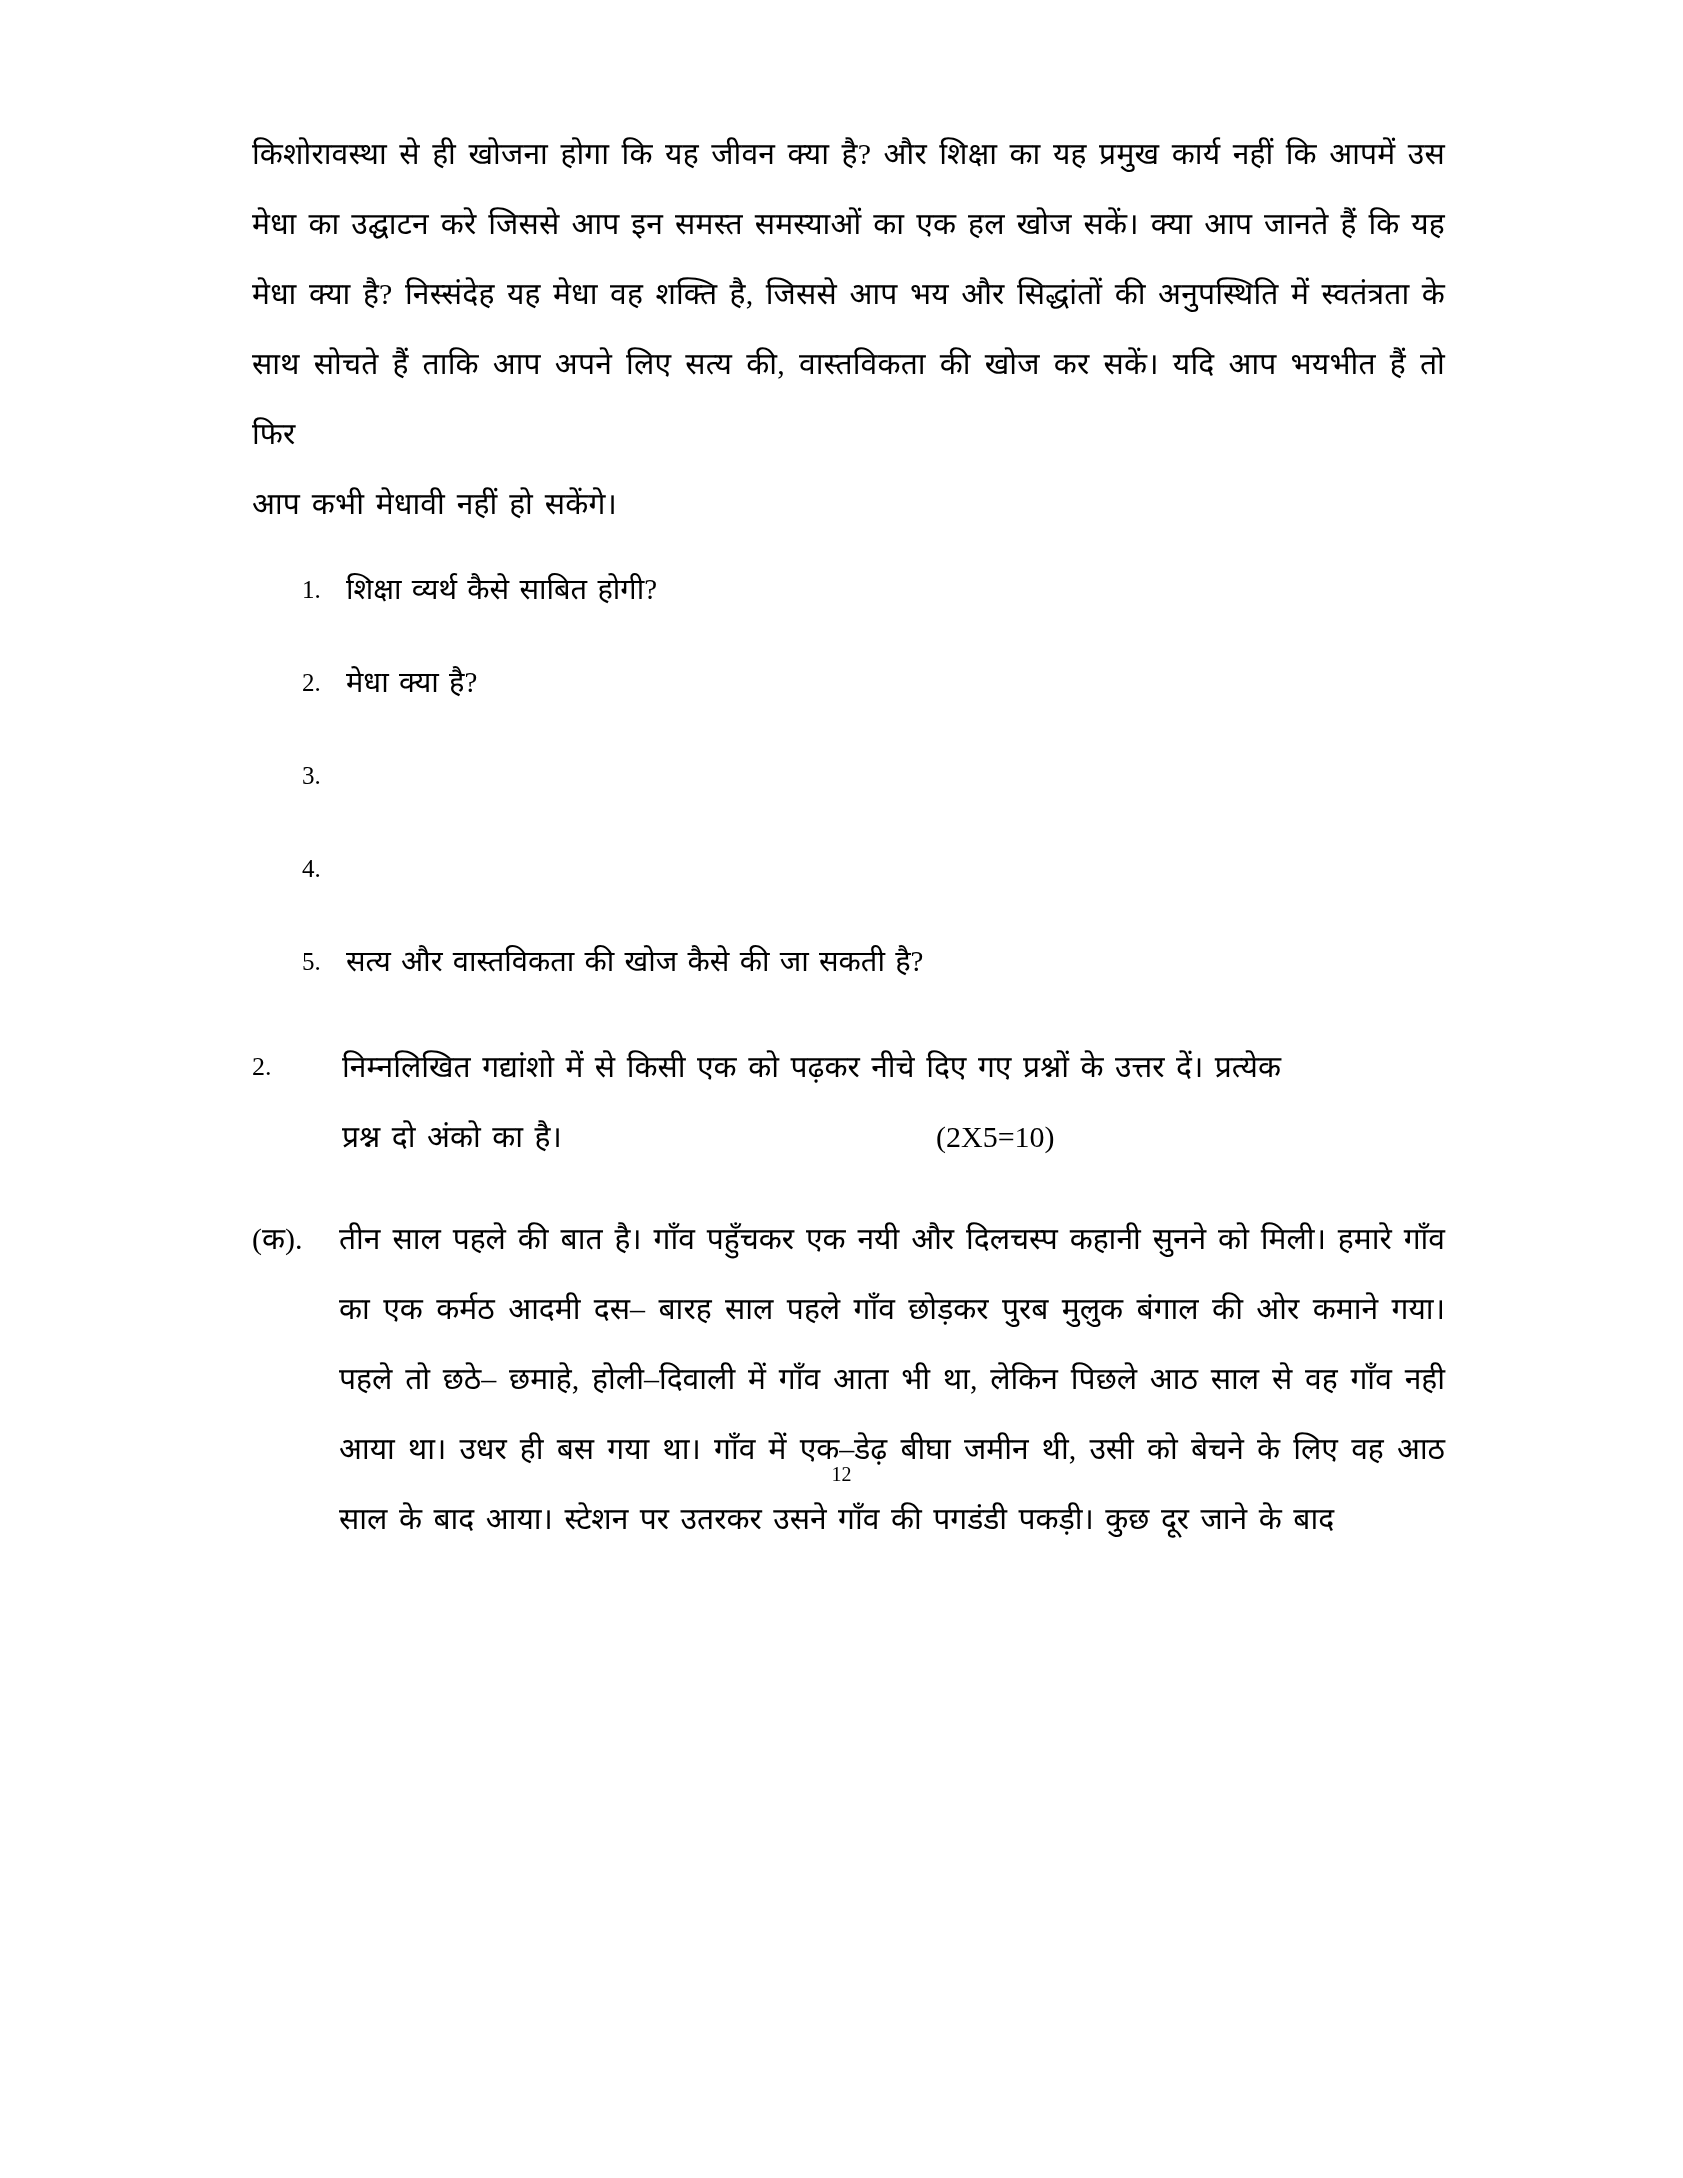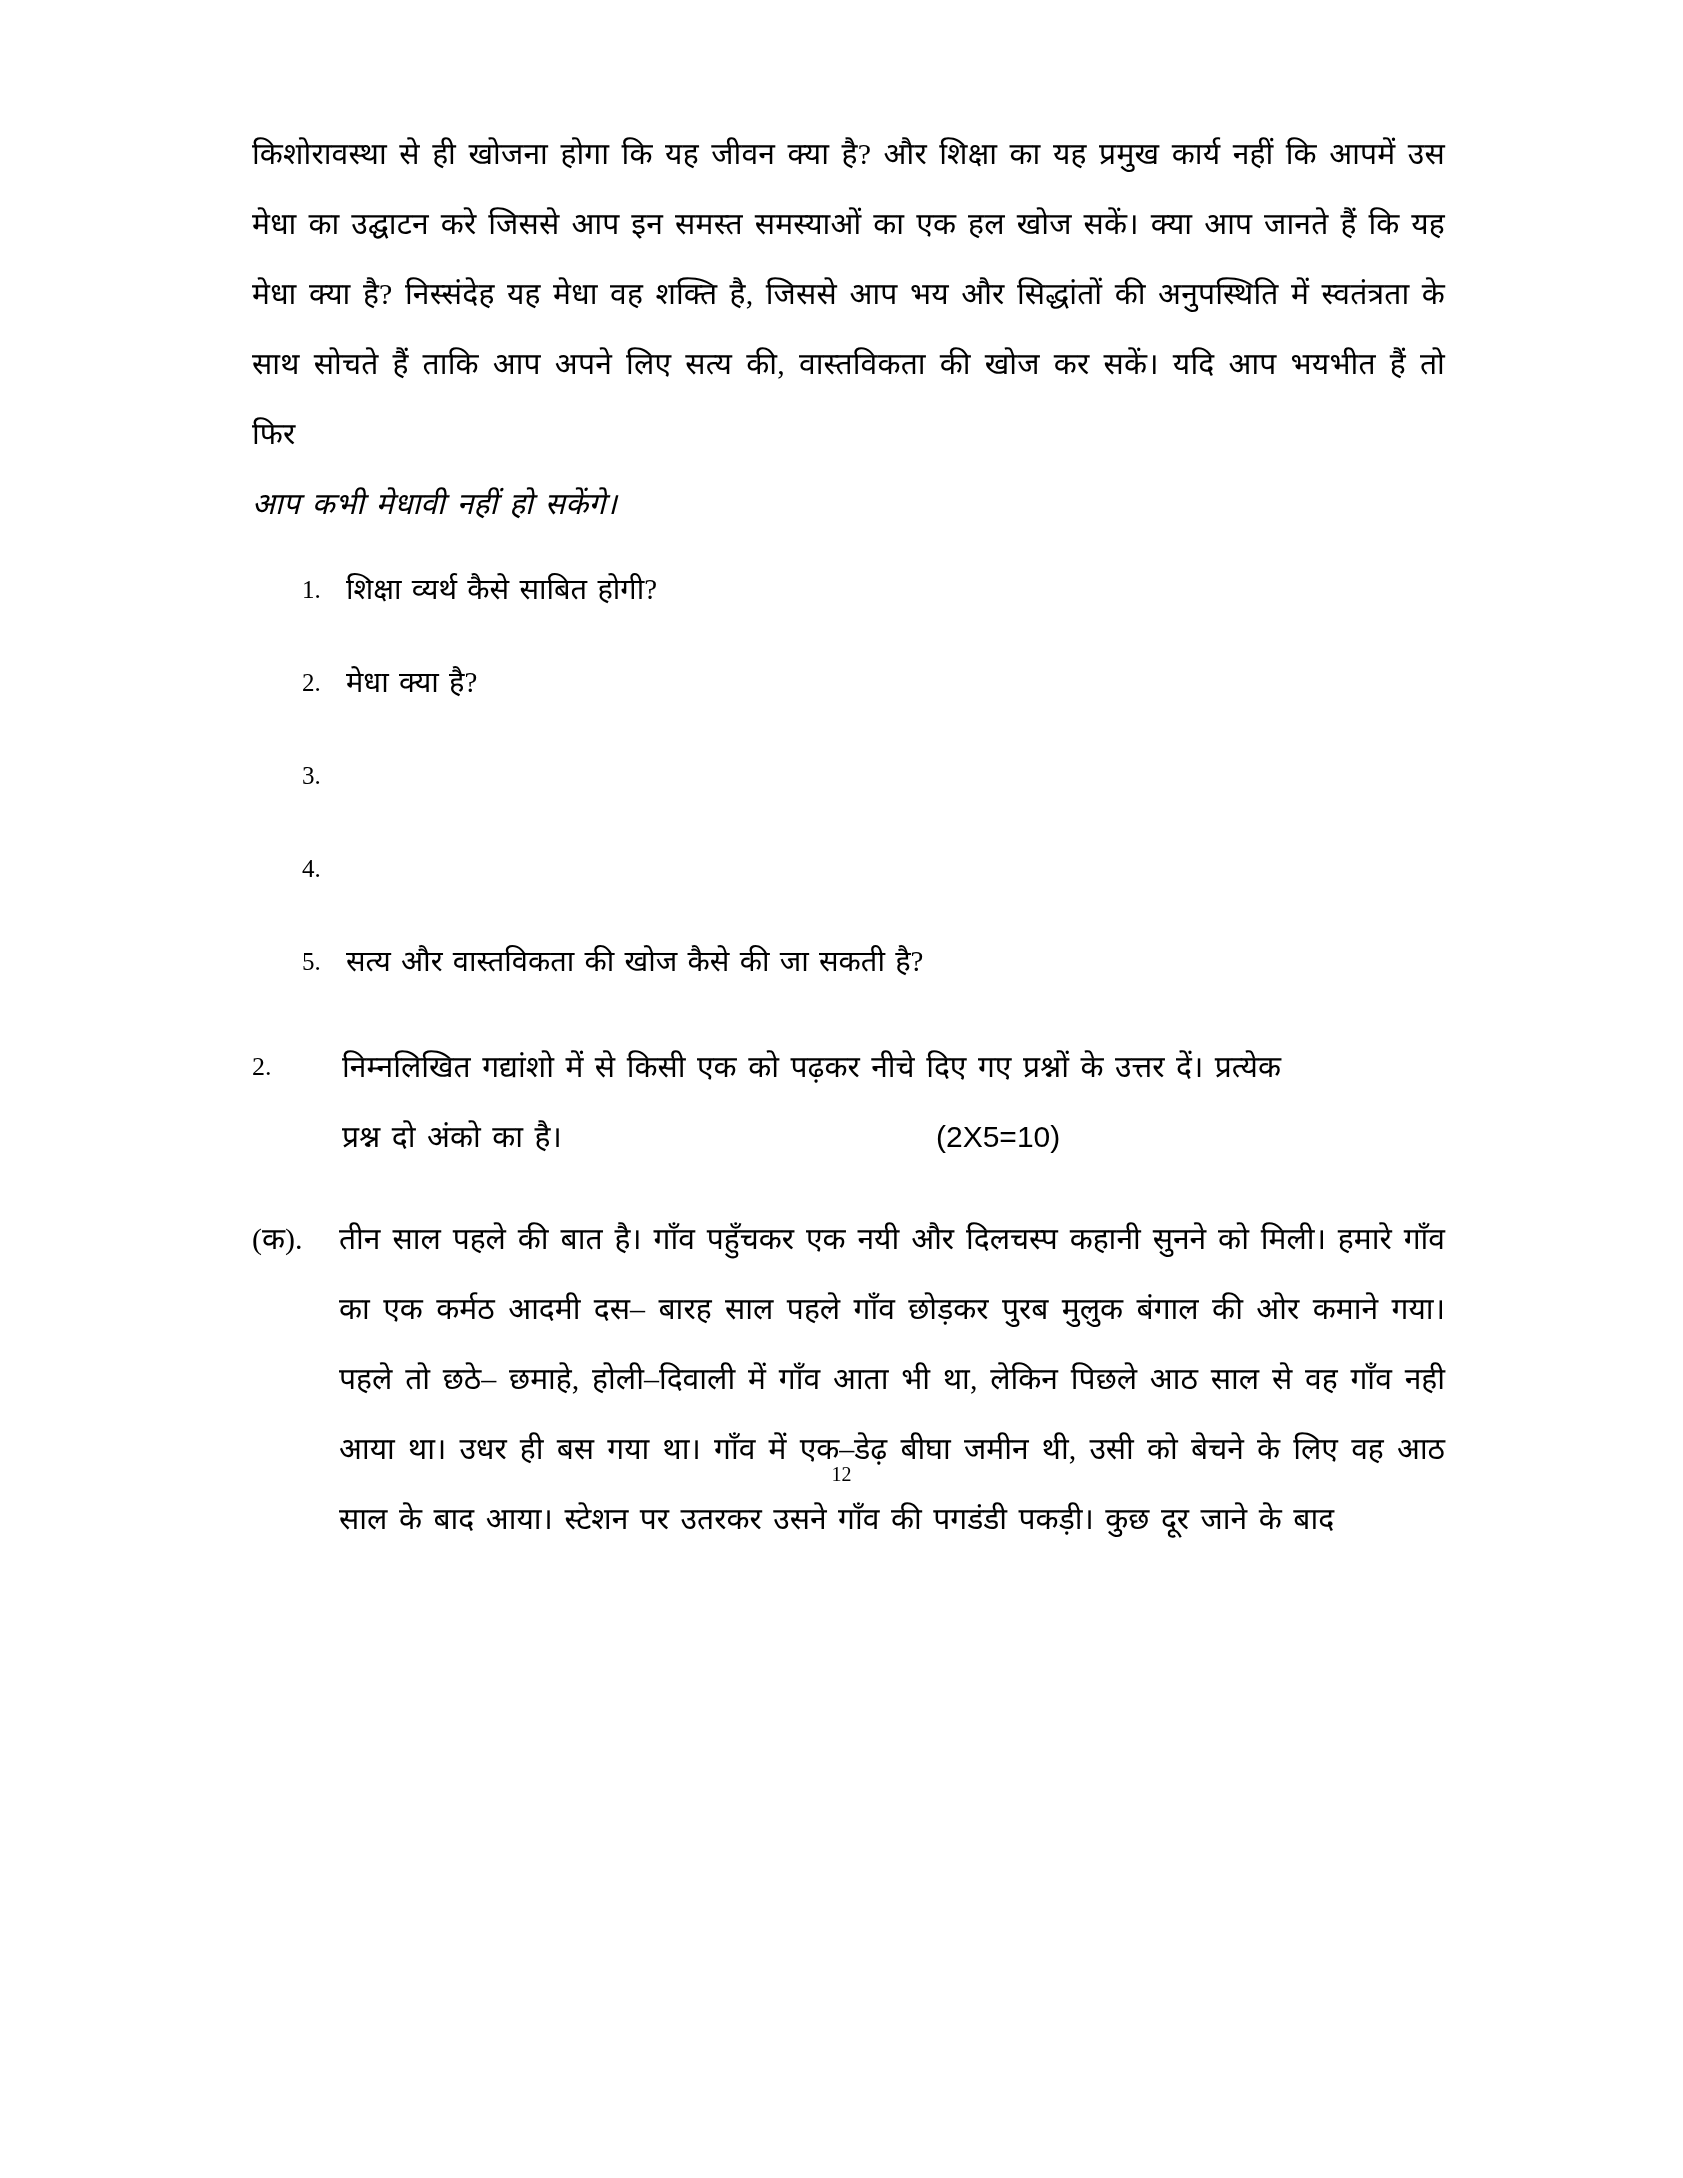--- a/index.html
+++ b/index.html
@@ -38,21 +38,20 @@
     font-size: 30px;
     line-height: 70px;
     text-align: justify;
     text-align-last: left;
     letter-spacing: 0.2px;
     word-spacing: 4px;
     margin: 0;
   }
   .passage .lastline {
     display: block;
-    font-style: italic;
   }
 
   
   .qlist {
     margin: 28px 0 0 0;
     padding: 0;
     list-style: none;
   }
   .qlist li {
     display: flex;
@@ -98,21 +97,21 @@
   .marks-row {
     display: block;
     position: relative;
     width: 100%;
   }
   .marks-row .marks {
     position: absolute;
     left: 594px;
     top: 0;
     white-space: nowrap;
-    font-family: Liberation Sans, sans-serif;
+    font-family: Liberation Serif, serif;
   }
 
   
   .subpassage {
     position: relative;
     margin-top: 32px;
     padding-left: 87px;
     font-size: 30px;
     line-height: 70px;
   }

